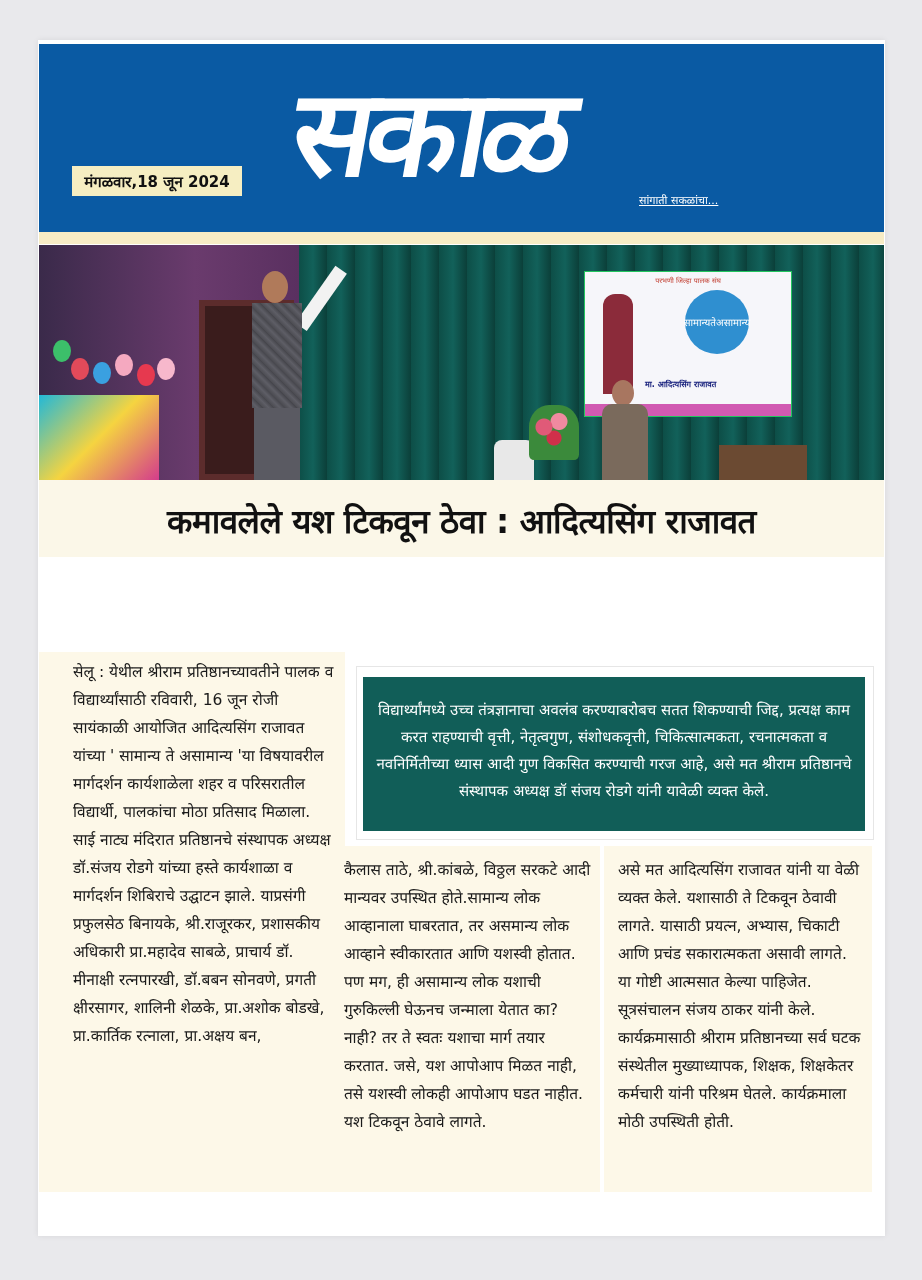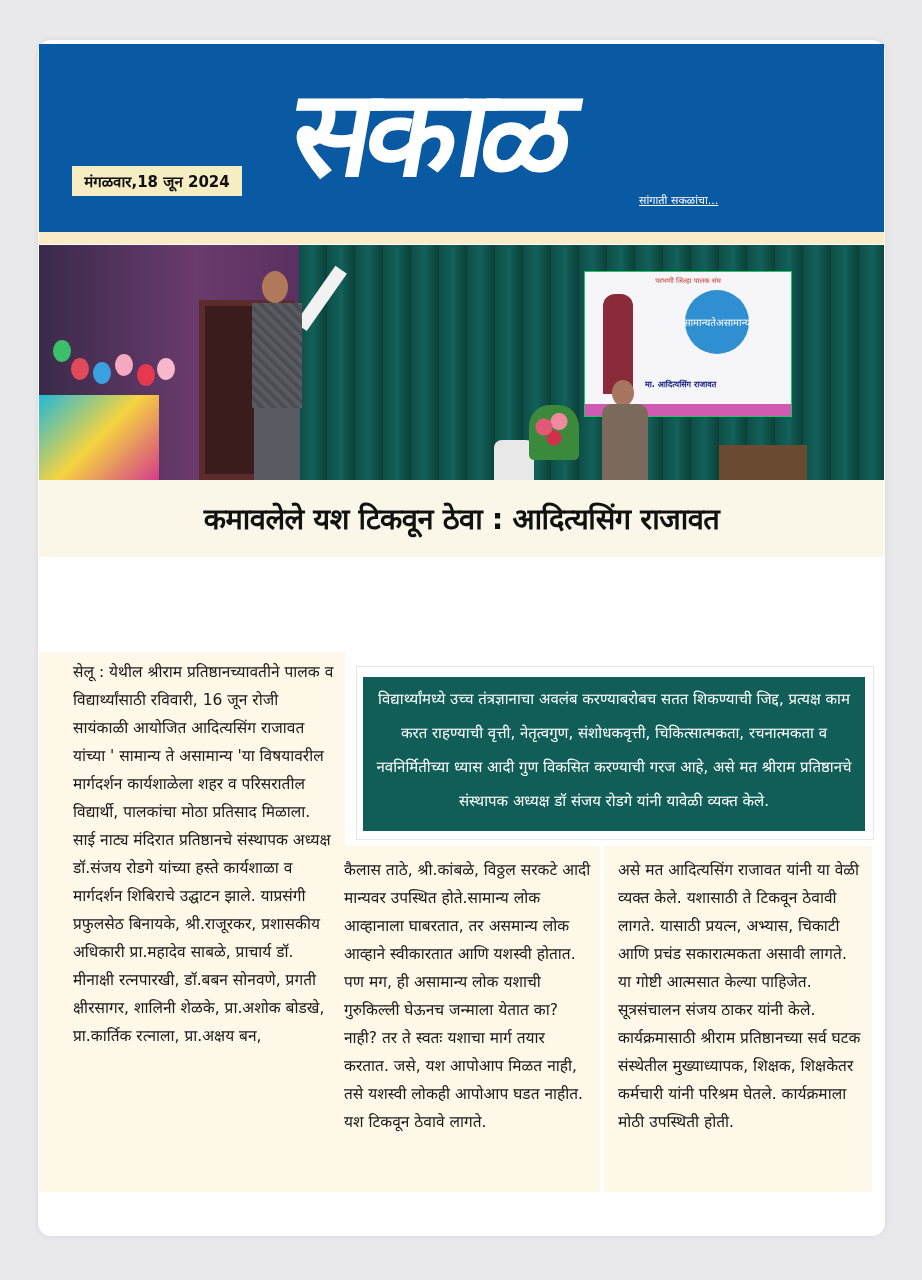--- a/index.html
+++ b/index.html
@@ -1,17 +1,17 @@
 <!DOCTYPE html>
 <html><head>
 <meta charset="utf-8">
 <style>
   html,body{margin:0;padding:0;}
   body{width:922px;height:1280px;background:#e9e9ec;position:relative;overflow:hidden;font-family:"DejaVu Sans","Liberation Sans",sans-serif;}
-  .page{position:absolute;left:38px;top:40px;width:847px;height:1196px;background:#ffffff;box-shadow:0 0 6px rgba(0,0,0,0.08);border-radius:13px;}
+  .page{position:absolute;left:38px;top:40px;width:847px;height:1196px;background:#ffffff;box-shadow:0 0 6px rgba(0,0,0,0.08);}
   .masthead{position:absolute;left:1px;top:4px;width:845px;height:188px;background:#0a5aa3;}
   .date-badge{position:absolute;left:33px;top:122px;width:170px;height:30px;background:#f6eec2;color:#111;font-size:15px;font-weight:bold;display:flex;align-items:center;justify-content:center;}
   .logo{position:absolute;left:255px;top:14px;width:360px;height:170px;}
   .logo-text{position:absolute;left:0;top:0;font-family:"DejaVu Serif",serif;font-weight:bold;font-size:120px;color:#ffffff;letter-spacing:-8px;line-height:150px;transform:skewX(-10deg);}
   .tagline{position:absolute;left:600px;top:148px;color:#ffffff;font-size:11px;text-decoration:underline;}
   .cream-strip{position:absolute;left:1px;top:192px;width:845px;height:12px;background:#f7ecc5;}
   .photo{position:absolute;left:1px;top:205px;width:845px;height:235px;background:#0f4a43;overflow:hidden;}
   .curtain{position:absolute;top:0;bottom:0;left:260px;right:0;background:repeating-linear-gradient(90deg,#0d4e47 0,#12615a 14px,#0b3f39 28px);}
   .wall{position:absolute;left:0;top:0;width:260px;height:235px;background:linear-gradient(90deg,#3a2a4a 0,#6a3b6d 60%,#5a3060 100%);}
   .door{position:absolute;left:160px;top:55px;width:95px;height:180px;background:#3a1c1c;border:6px solid #5c2c2c;box-sizing:border-box;}
@@ -29,29 +29,29 @@
   .banner-person{position:absolute;left:18px;top:22px;width:30px;height:100px;background:#8b2b3a;border-radius:12px 12px 0 0;}
   .banner-name{position:absolute;left:60px;top:106px;font-size:8px;color:#1a237e;font-weight:bold;text-align:right;}
   .banner-foot{position:absolute;left:0;right:0;bottom:0;height:12px;background:#d15ab2;}
   .seated{position:absolute;left:555px;top:135px;width:60px;height:100px;}
   .seated .head{position:absolute;left:18px;top:0;width:22px;height:26px;border-radius:50%;background:#a87660;}
   .seated .body{position:absolute;left:8px;top:24px;width:46px;height:76px;background:#7a6a5c;border-radius:10px 10px 0 0;}
   .bouquet{position:absolute;left:490px;top:160px;width:50px;height:55px;background:radial-gradient(circle at 30% 40%,#e05a78 8px,transparent 9px),radial-gradient(circle at 60% 30%,#f08aa0 8px,transparent 9px),radial-gradient(circle at 50% 60%,#d0304a 7px,transparent 8px),#3b8a3b;border-radius:40% 40% 10% 10%;}
   .chair{position:absolute;left:455px;top:195px;width:40px;height:40px;background:#e8e8e8;border-radius:8px 8px 0 0;}
   .table{position:absolute;left:680px;top:200px;width:88px;height:35px;background:#6b4a32;}
   .headline-band{position:absolute;left:1px;top:440px;width:845px;height:77px;background:#fbf7e8;}
-  .headline{position:absolute;left:0;right:0;top:18px;text-align:center;font-size:29px;font-weight:bold;color:#111;letter-spacing:-0.5px;}
+  .headline{position:absolute;left:0;right:0;top:18px;text-align:center;font-size:33px;font-weight:bold;color:#111;letter-spacing:-0.5px;}
   .subhead-bar{position:absolute;left:1px;top:538px;width:845px;height:58px;background:#c8140f;}
   .subhead{position:absolute;left:0;right:0;top:15px;text-align:center;font-size:21px;color:#ffffff;font-weight:bold;}
   .body-bg{position:absolute;left:1px;top:612px;width:845px;height:540px;background:#ffffff;}
   .col{position:absolute;background:#fdf8e8;box-sizing:border-box;font-size:15.5px;line-height:28px;color:#1a1a1a;}
   .col p{margin:0;}
   .col1{left:1px;top:612px;width:306px;height:540px;padding:6px 8px 0 34px;}
   .pull-wrap{position:absolute;left:318px;top:626px;width:516px;height:172px;background:#ffffff;border:1px solid #e6e6e6;}
-  .pullquote{position:absolute;left:6px;top:10px;width:502px;height:154px;background:#115e58;color:#ffffff;font-size:15px;line-height:34px;text-align:center;box-sizing:border-box;padding:5px 10px;}
+  .pullquote{position:absolute;left:6px;top:10px;width:502px;height:154px;background:#115e58;color:#ffffff;font-size:15px;line-height:27px;text-align:center;box-sizing:border-box;padding:20px 10px;}
   .col2{left:296px;top:806px;width:266px;height:346px;padding:10px 8px 0 10px;}
   .col3{left:566px;top:806px;width:268px;height:346px;padding:10px 8px 0 14px;}
 </style>
 </head>
 <body>
 
 <div class="page">
 
   <div class="masthead">
     <div class="date-badge">मंगळवार,18 जून 2024</div>

